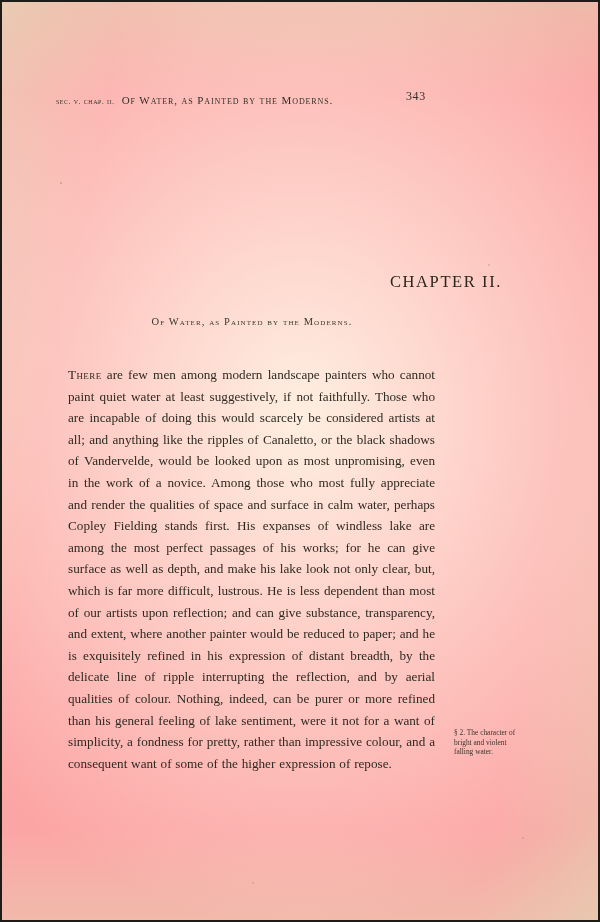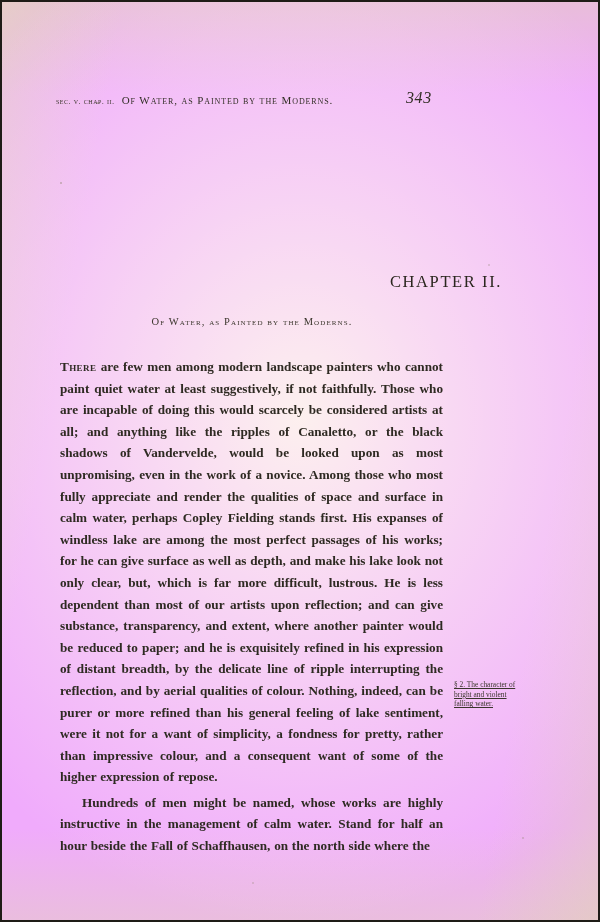--- a/index.html
+++ b/index.html
@@ -5,21 +5,21 @@
 <style>
   html, body {
     margin: 0;
     padding: 0;
     background: #2b2b2b;
   }
   .page {
     position: relative;
     width: 600px;
     height: 922px;
-    background: #f0abfc;
+    background: #fca5a5;
     overflow: hidden;
     box-sizing: border-box;
     border: 2px solid #1e1c16;
     font-family: "Liberation Serif", "DejaVu Serif", serif;
     color: #2e2a22;
   }
   
   .paper-tone {
     position: absolute;
     inset: 0;
@@ -67,24 +67,23 @@
     font-variant: small-caps;
     font-size: 11px;
     letter-spacing: 0.9px;
     margin-left: 7px;
     color: #332f26;
   }
   .folio {
     position: absolute;
     left: 404px;
     top: 87px;
-    font-size: 16px;
+    font-size: 12px;
     letter-spacing: 0.6px;
     color: #332f26;
-    font-style: italic;
   }
 
   
   .chapter-title {
     position: absolute;
     left: 0;
     top: 270px;
     width: 500px;
     text-align: right;
     font-size: 16.5px;
@@ -104,48 +103,47 @@
   }
 
   
   .body-col {
     position: absolute;
     left: 54px;
     top: 350px;
     width: 391px;
   }
   .para {
-    margin: 4px;
+    margin: 12px;
     font-size: 13.2px;
     line-height: 21.6px;
     text-align: justify;
     text-align-last: left;
     color: #2e2a22;
     word-spacing: 0.5px;
-    font-weight: bold;
   }
   .para + .para { margin-top: 0; }
   .para.indent { text-indent: 22px; }
   .smallcaps {
     font-variant: small-caps;
     letter-spacing: 0.4px;
   }
 
   
   .marginal {
     position: absolute;
     left: 452px;
     width: 66px;
     font-size: 7.4px;
     line-height: 9.6px;
     color: #3a352b;
     text-align: left;
   }
   .marginal.note-1 { top: 352px; }
-  .marginal.note-2 { top: 678px; text-decoration: underline; }
+  .marginal.note-2 { top: 726px; }
 </style>
 </head>
 <body>
 
 <div class="page">
 
   <div class="paper-tone"></div>
 
   <div class="speck" style="left:58px; top:180px; width:2px; height:2px;"></div>
   <div class="speck" style="left:95px; top:100px; width:1.5px; height:1.5px;"></div>
@@ -161,21 +159,18 @@
   <div class="folio">343</div>
 
   <div class="chapter-title">CHAPTER II.</div>
 
   <div class="chapter-subtitle">Of Water, as Painted by the Moderns.</div>
 
   <div class="body-col">
     <p class="para">
       <span class="smallcaps">There</span><span> are few men among modern landscape painters who cannot paint quiet water at least suggestively, if not faithfully. Those who are incapable of doing this would scarcely be considered artists at all; and anything like the ripples of Canaletto, or the black shadows of Vandervelde, would be looked upon as most unpromising, even in the work of a novice. Among those who most fully appreciate and render the qualities of space and surface in calm water, perhaps Copley Fielding stands first. His expanses of windless lake are among the most perfect passages of his works; for he can give surface as well as depth, and make his lake look not only clear, but, which is far more difficult, lustrous. He is less dependent than most of our artists upon reflection; and can give substance, transparency, and extent, where another painter would be reduced to paper; and he is exquisitely refined in his expression of distant breadth, by the delicate line of ripple interrupting the reflection, and by aerial qualities of colour. Nothing, indeed, can be purer or more refined than his general feeling of lake sentiment, were it not for a want of simplicity, a fondness for pretty, rather than impressive colour, and a consequent want of some of the higher expression of repose.</span>
     </p>
-    <p class="para indent">
-      <span>Hundreds of men might be named, whose works are highly instructive in the management of calm water. Stand for half an hour beside the Fall of Schaffhausen, on the north side where the</span>
-    </p>
   </div>
 
 
   <div class="marginal note-2">§ 2. The character of bright and violent falling water.</div>
 
 </div>
 
 </body></html>

